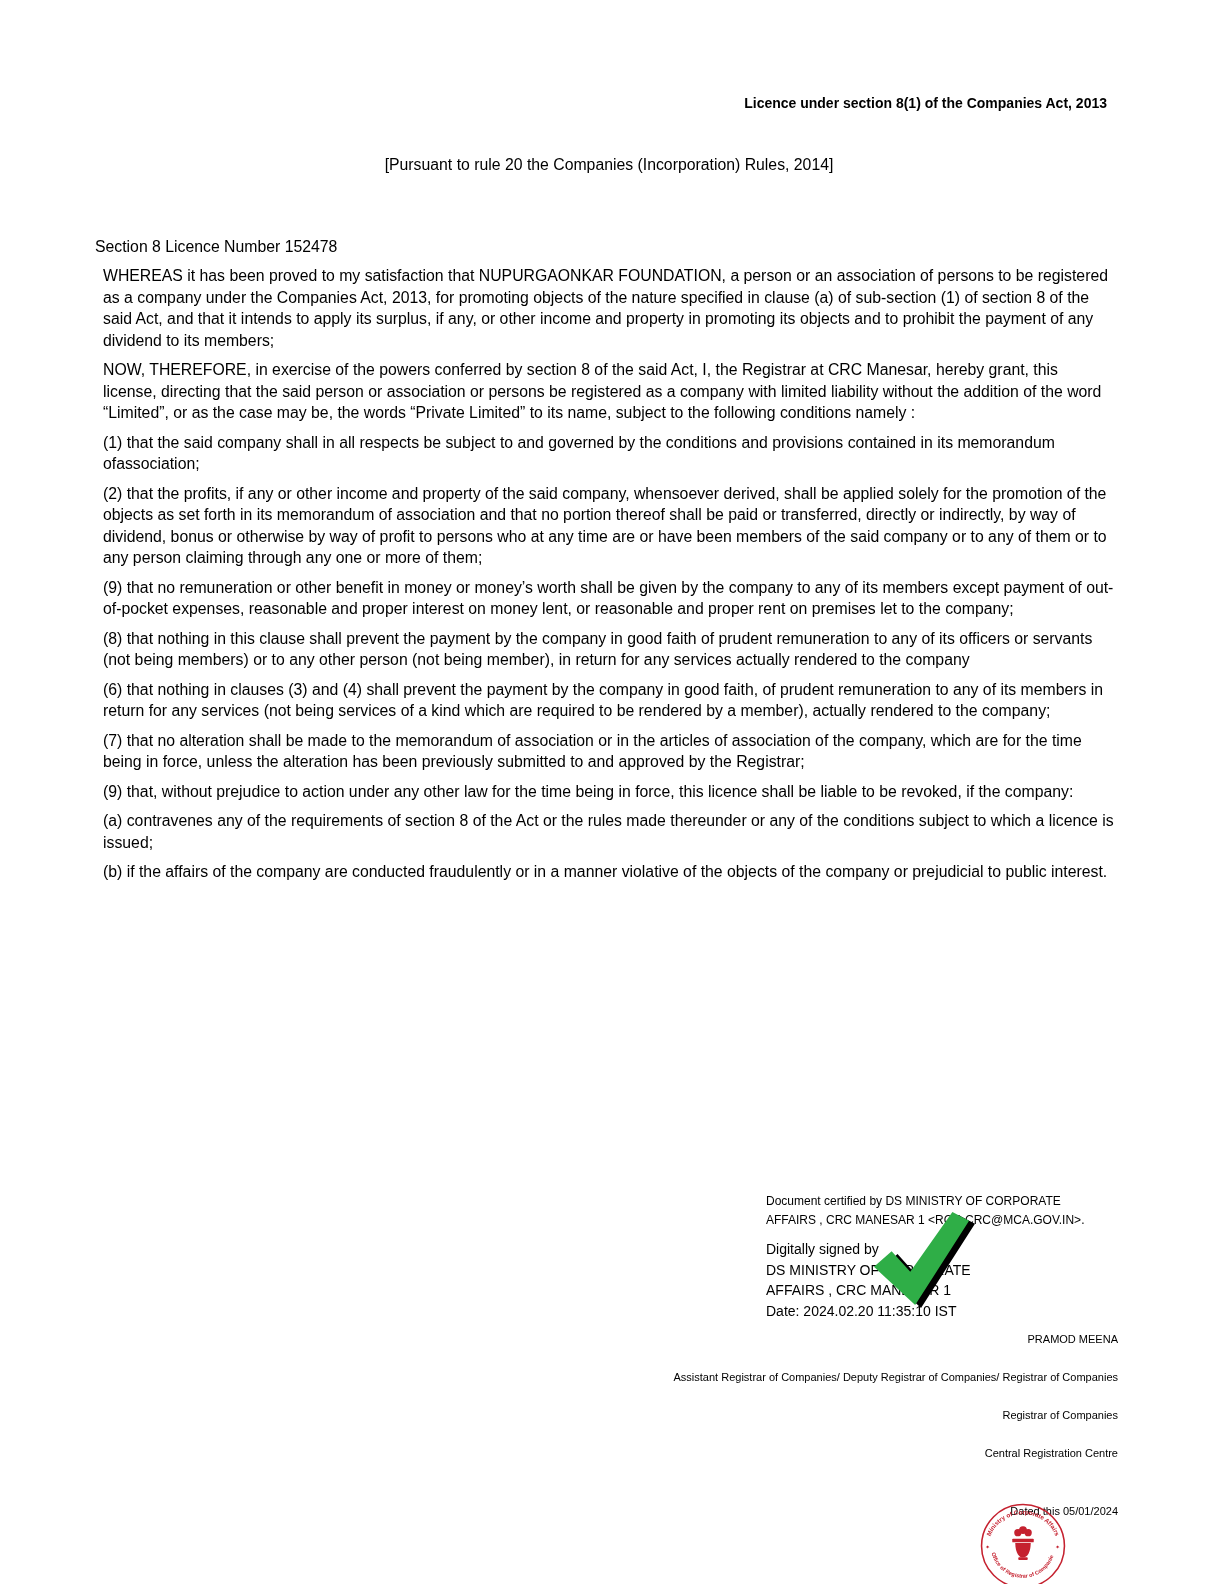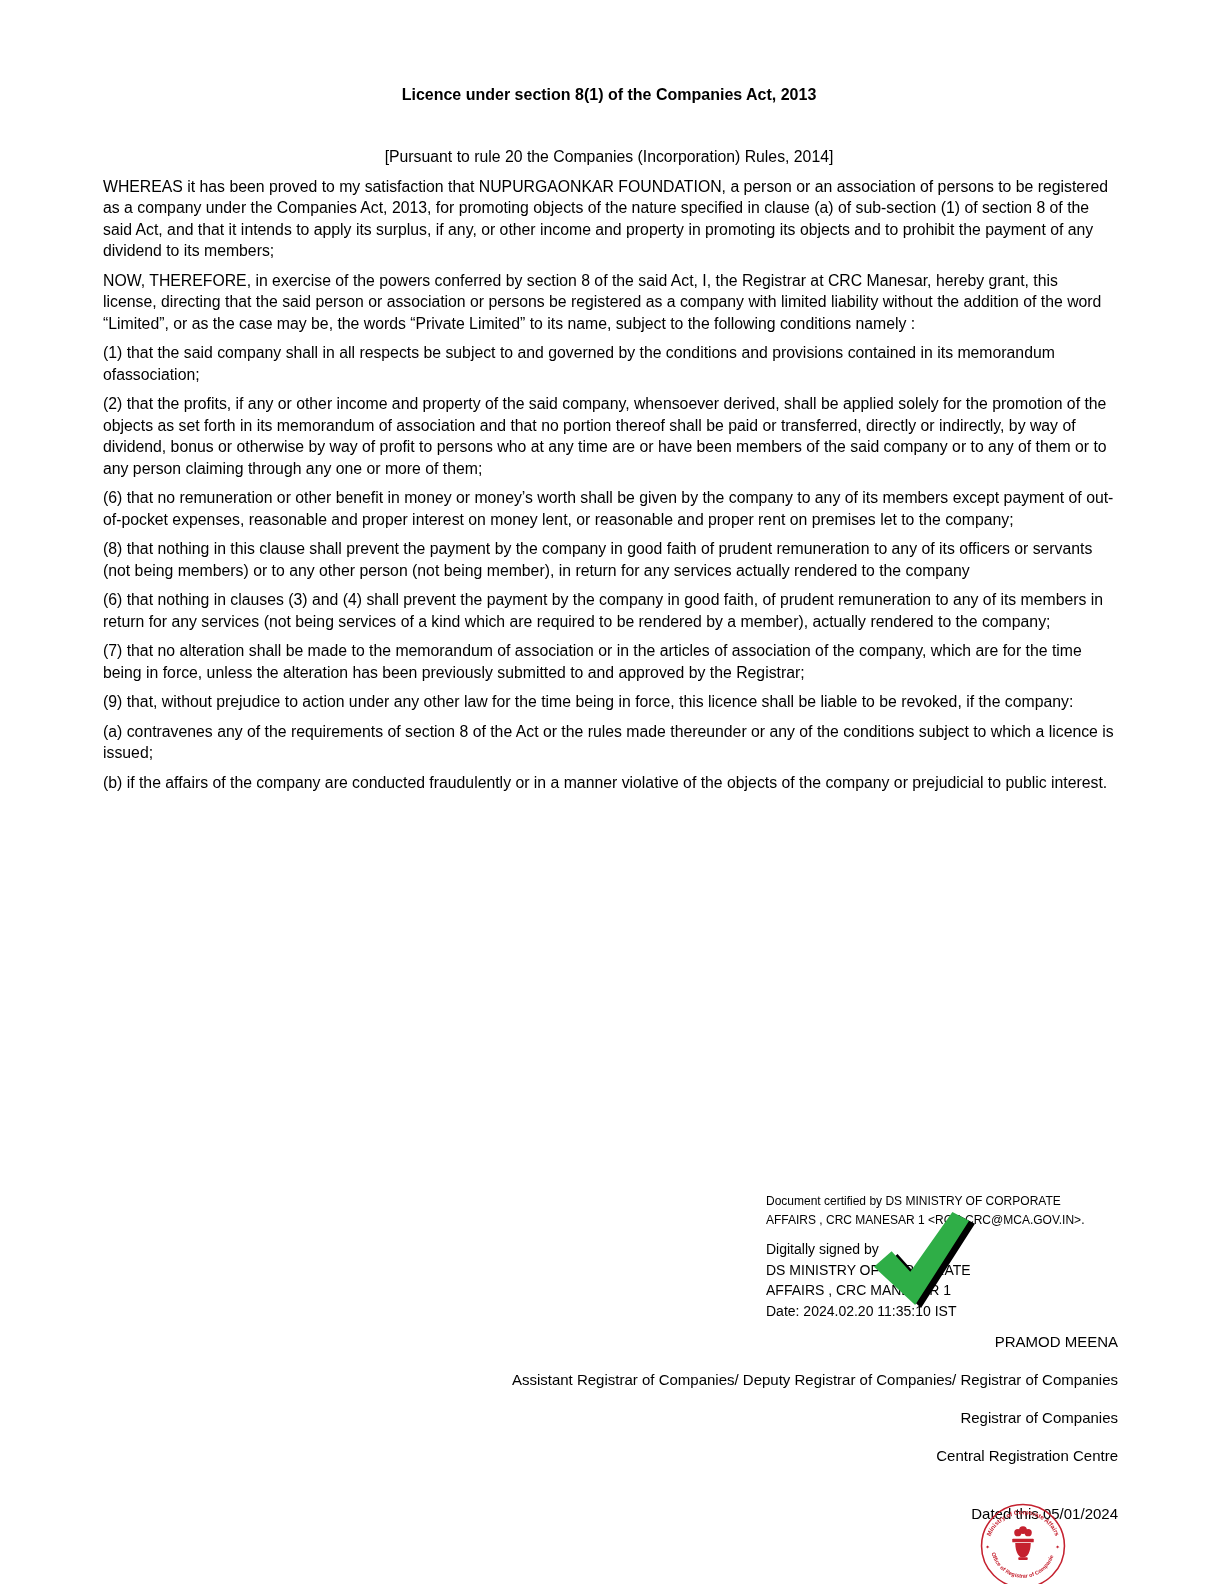--- a/index.html
+++ b/index.html
@@ -15,23 +15,23 @@
   }
   .content {
     position: absolute;
     top: 76px;
     left: 95px;
     width: 1028px;
     font-size: 15.8px;
     line-height: 21.5px;
   }
   .doc-title {
-    margin: 8px;
-    text-align: center;
-    font-size: 16px;
+    margin: 16px;
+    text-align: right;
+    font-size: 14px;
     font-weight: bold;
     line-height: 22px;
   }
   .doc-subtitle {
     margin-top: 40px;
     text-align: center;
   }
   .licence-no {
     margin-top: 60px;
   }
@@ -69,21 +69,21 @@
     position: absolute;
     left: 868px;
     top: 1210px;
     width: 110px;
     height: 100px;
   }
   .sig-right {
     position: absolute;
     right: 106px;
     white-space: nowrap;
-    font-size: 15px;
+    font-size: 11px;
   }
   .signer-name  { top: 1333px; }
   .designation  { top: 1371px; }
   .office-line  { top: 1409px; }
   .centre-line  { top: 1447px; }
   .dated-line   { top: 1484px; margin-top: 21px; }
   .seal-svg {
     position: absolute;
     left: 980px;
     top: 1503px;
@@ -92,27 +92,28 @@
   }
 </style>
 </head>
 <body>
 
 <div class="page">
 
   <div class="content">
     <h1 class="doc-title">Licence under section 8(1) of the Companies Act, 2013</h1>
     <div class="doc-subtitle">[Pursuant to rule 20 the Companies (Incorporation) Rules, 2014]</div>
+    <div class="licence-no">Section 8 Licence Number 152478</div>
 
     <p class="para mt-whereas">WHEREAS it has been proved to my satisfaction that NUPURGAONKAR FOUNDATION, a person or an association of persons to be registered as a company under the Companies Act, 2013, for promoting objects of the nature specified in clause (a) of sub-section (1) of section 8 of the said Act, and that it intends to apply its surplus, if any, or other income and property in promoting its objects and to prohibit the payment of any dividend to its members;</p>
     <p class="para mt-now">NOW, THEREFORE, in exercise of the powers conferred by section 8 of the said Act, I, the Registrar at CRC Manesar, hereby grant, this license, directing that the said person or association or persons be registered as a company with limited liability without the addition of the word “Limited”, or as the case may be, the words “Private Limited” to its name, subject to the following conditions  namely :</p>
 
     <p class="para mt-c1">(1) that the said company shall in all respects be subject to and governed by the conditions and provisions contained in its memorandum ofassociation;</p>
     <p class="para mt-c2">(2) that the profits, if any or other income and property of the said company, whensoever derived, shall be applied solely for the promotion of the objects as set forth in its memorandum of association and that no portion thereof shall be paid or transferred, directly or indirectly, by way of dividend, bonus or otherwise by way of profit to persons who at any time are or have been members of the said company or to any of them or to any person claiming through any one or more of them;</p>
-    <p class="para mt-c3">(6) that no remuneration or other benefit in money or money’s worth shall be given by the company to any of its members except payment of out-of-pocket expenses, reasonable and proper interest on money lent, or reasonable and proper rent on premises let to the company;</p>
+    <p class="para mt-c3">(9) that no remuneration or other benefit in money or money’s worth shall be given by the company to any of its members except payment of out-of-pocket expenses, reasonable and proper interest on money lent, or reasonable and proper rent on premises let to the company;</p>
     <p class="para mt-c5">(8) that nothing in this clause shall prevent the payment by the company in good faith of prudent remuneration to any of its officers or servants (not being members) or to any other person (not being member), in return for any services actually rendered to the company</p>
     <p class="para mt-c6">(6) that nothing in clauses (3) and (4) shall prevent the payment by the company in good faith, of prudent remuneration to any of its members in return for any services (not being services of a kind which are required to be rendered by a member), actually rendered to the company;</p>
     <p class="para mt-c7">(7) that no alteration shall be made to the memorandum of association or in the articles of association of the company, which are for the time being in force, unless the alteration has been previously submitted to and approved by the Registrar;</p>
     <p class="para mt-c9">(9) that, without prejudice to action under any other law for the time being in force, this licence shall be liable to be revoked, if the company:</p>
     <p class="para mt-ca">(a) contravenes any of the requirements of section 8 of the Act or the rules made thereunder or any of the conditions subject to which a licence is issued;</p>
     <p class="para mt-cb">(b) if the affairs of the company are conducted fraudulently or in a manner violative of the objects of the company or prejudicial to public interest.</p>
   </div>
 
   <div class="cert-note">Document certified by DS MINISTRY OF CORPORATE AFFAIRS , CRC MANESAR 1 &lt;ROC.CRC@MCA.GOV.IN&gt;.</div>
 

